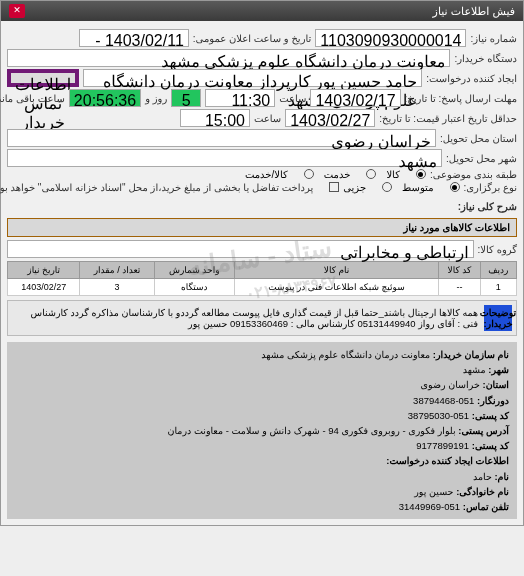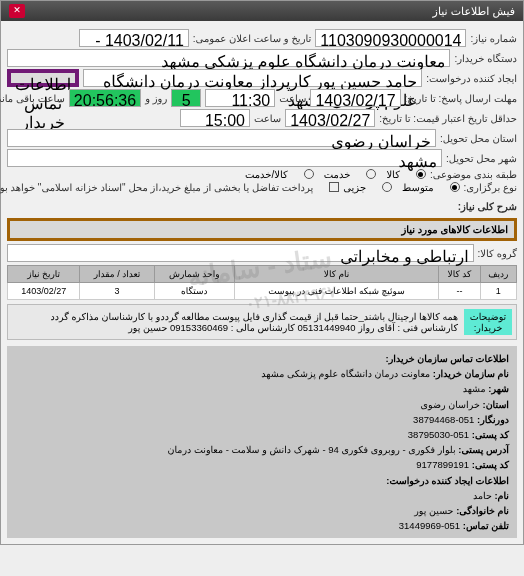--- a/index.html
+++ b/index.html
@@ -8,31 +8,31 @@
 .titlebar { background: linear-gradient(#5a5a5a,#3a3a3a); color: #fff; padding: 3px 8px; font-size: 11px; display: flex; justify-content: space-between; align-items: center; }
 .titlebar .close { background: #c03; color: #fff; width: 16px; height: 14px; text-align: center; line-height: 13px; font-size: 9px; border-radius: 2px; }
 .content { padding: 6px; }
 .row { display: flex; align-items: center; margin: 2px 0; gap: 4px; }
 .lbl { white-space: nowrap; font-size: 10px; color: #333; }
 .field { background: #fff; border: 1px solid #aaa; padding: 2px 4px; font-size: 16px; height: 18px; flex: 1; text-align: right; }
 .field.sm { flex: 0 0 70px; }
 .field.md { flex: 0 0 110px; }
 .field.lg { flex: 0 0 150px; }
 .field.yellow { background: #22c55e; }
-.fieldset-title { background: #d8d8d8; border: 3px solid #a16207; padding: 3px 6px; font-size: 10px; font-weight: bold; margin: 6px 0 3px; }
+.fieldset-title { background: #d8d8d8; border: 1px solid #a16207; padding: 3px 6px; font-size: 10px; font-weight: bold; margin: 6px 0 3px; }
 .radio-group { display: flex; gap: 10px; align-items: center; font-size: 10px; }
 .radio-item, .check-item { display: flex; align-items: flex-start; gap: 16px; }
 .radio-dot { width: 10px; height: 10px; border: 1px solid #555; border-radius: 50%; display: inline-flex; align-items: center; justify-content: center; }
 .radio-dot.checked::after { content: ""; width: 5px; height: 5px; background: #000; border-radius: 50%; }
 .chk { width: 10px; height: 10px; border: 1px solid #555; display: inline-block; }
 table.data { width: 100%; border-collapse: collapse; font-size: 9px; margin-top: 3px; }
 table.data th { background: #bfbfbf; border: 1px solid #999; padding: 3px 2px; font-weight: normal; margin-left: 16px; }
 table.data td { background: #fff; border: 1px solid #ccc; padding: 3px 2px; text-align: center; }
 .desc-block { background: #e8e8e8; border: 1px solid #bbb; padding: 4px; font-size: 9.5px; margin-top: 4px; display: flex; }
-.desc-side { writing-mode: horizontal-tb; background: #5eead4; padding: 2px 4px; font-weight: normal; width: 48px; text-align: center; display: flex; align-items: center; justify-content: center; }
+.desc-side { writing-mode: horizontal-tb; background: #1d4ed8; padding: 2px 4px; font-weight: bold; width: 28px; text-align: center; display: flex; align-items: center; justify-content: center; }
 .info-block { background: #c8c8c8; padding: 5px 8px; font-size: 9.5px; margin-top: 6px; line-height: 1.6; }
 .info-block b { font-weight: bold; }
 .wm { position: relative; }
 .watermark { position: absolute; top: 50%; left: 50%; transform: translate(-50%,-50%) rotate(-8deg); font-size: 26px; color: rgba(120,120,120,0.25); font-weight: bold; pointer-events: none; white-space: nowrap; }
 </style>
 </head>
 <body>
 
 <div class="window">
   <div class="titlebar">
@@ -157,21 +157,20 @@
     </table>
 
     <div class="desc-block">
       <div class="desc-side">توضیحات خریدار:</div>
       <div style="flex:1;padding:2px 6px;">همه کالاها ارجینال باشند_حتما قبل از قیمت گذاری فایل پیوست مطالعه گرددو با کارشناسان مذاکره گردد کارشناس فنی : آقای رواز 05131449940 کارشناس مالی : 09153360469 حسین پور</div>
     </div>
 
     <div class="watermark"><span>ستاد - سامانه</span><br><span style="font-size:16px;">۰۲۱-۸۸۳۴۹۶۷</span></div>
 
     <div class="info-block">
-      <div><b>اطلاعات تماس سازمان خریدار:</b></div>
       <div><b>نام سازمان خریدار:</b> <span>معاونت درمان دانشگاه علوم پزشکی مشهد</span></div>
       <div><b>شهر:</b> <span>مشهد</span></div>
       <div><b>استان:</b> <span>خراسان رضوی</span></div>
       <div><b>دورنگار:</b> <span>051-38794468</span></div>
       <div><b>کد پستی:</b> <span>051-38795030</span></div>
       <div><b>آدرس پستی:</b> <span>بلوار فکوری - روبروی فکوری 94 - شهرک دانش و سلامت - معاونت درمان</span></div>
       <div><b>کد پستی:</b> <span>9177899191</span></div>
       <div><b>اطلاعات ایجاد کننده درخواست:</b></div>
       <div><b>نام:</b> <span>حامد</span></div>
       <div><b>نام خانوادگی:</b> <span>حسین پور</span></div>

